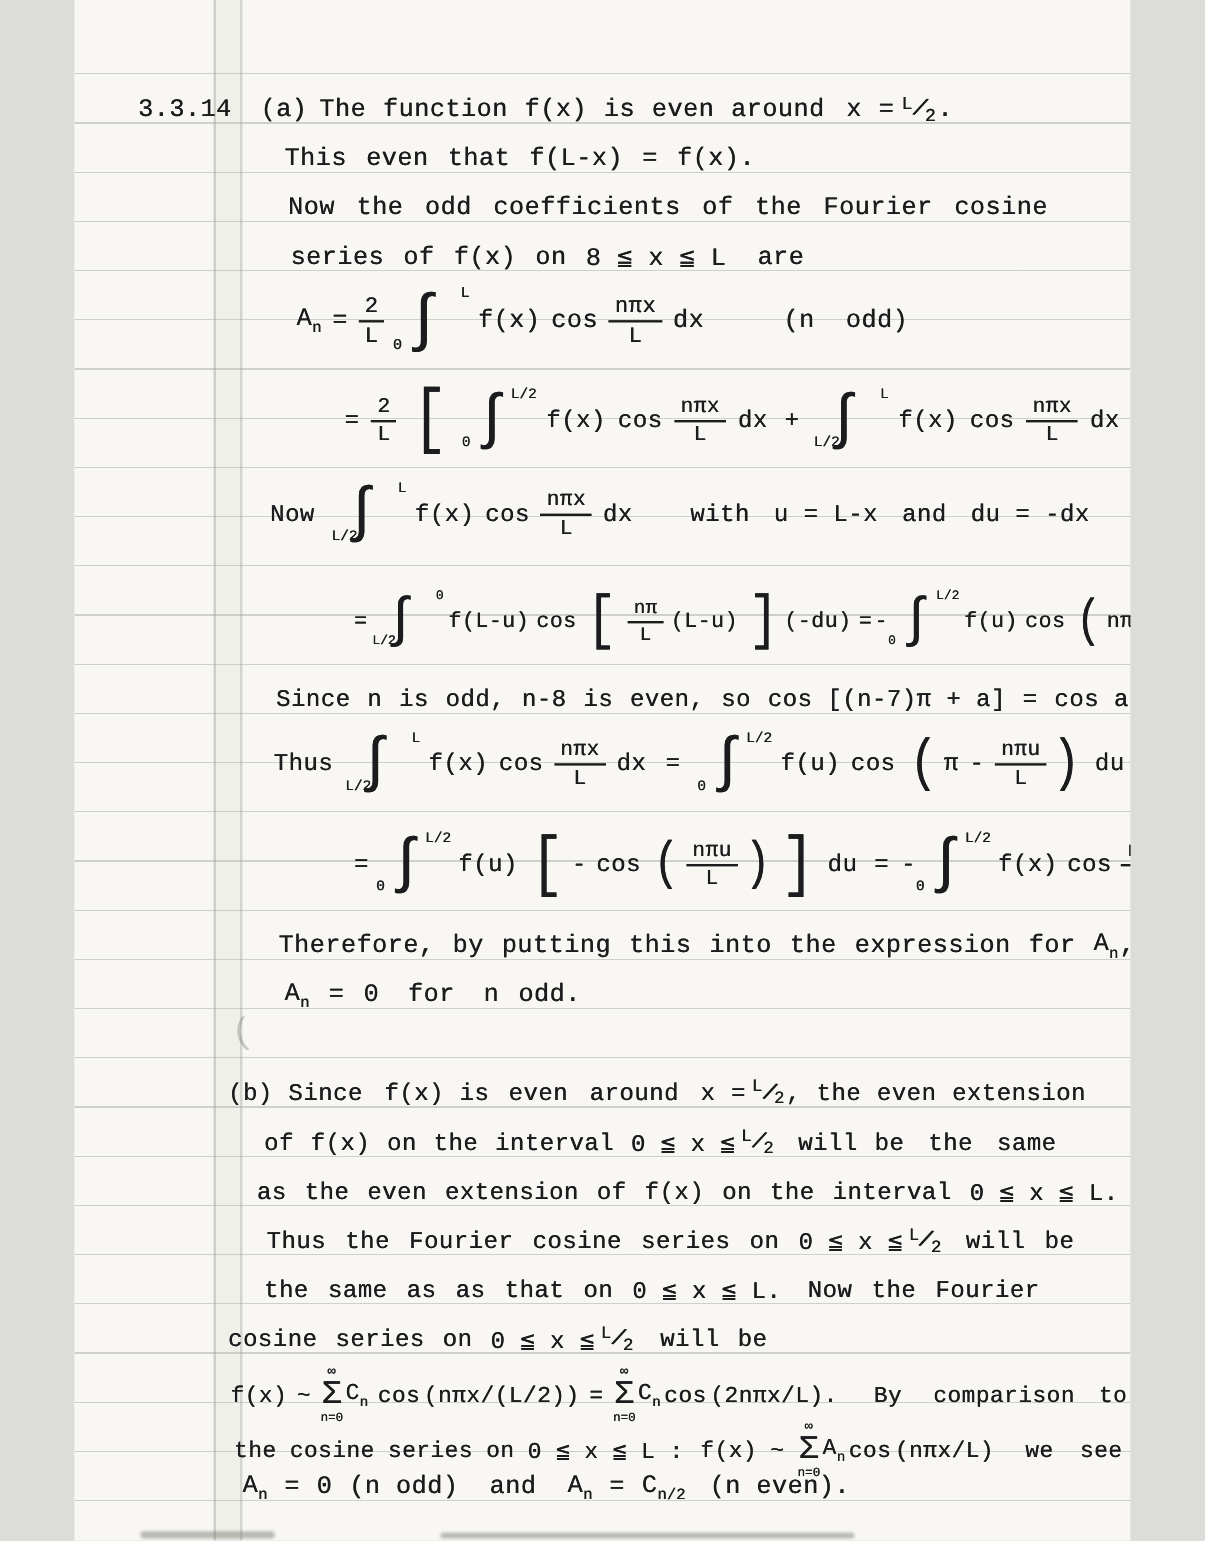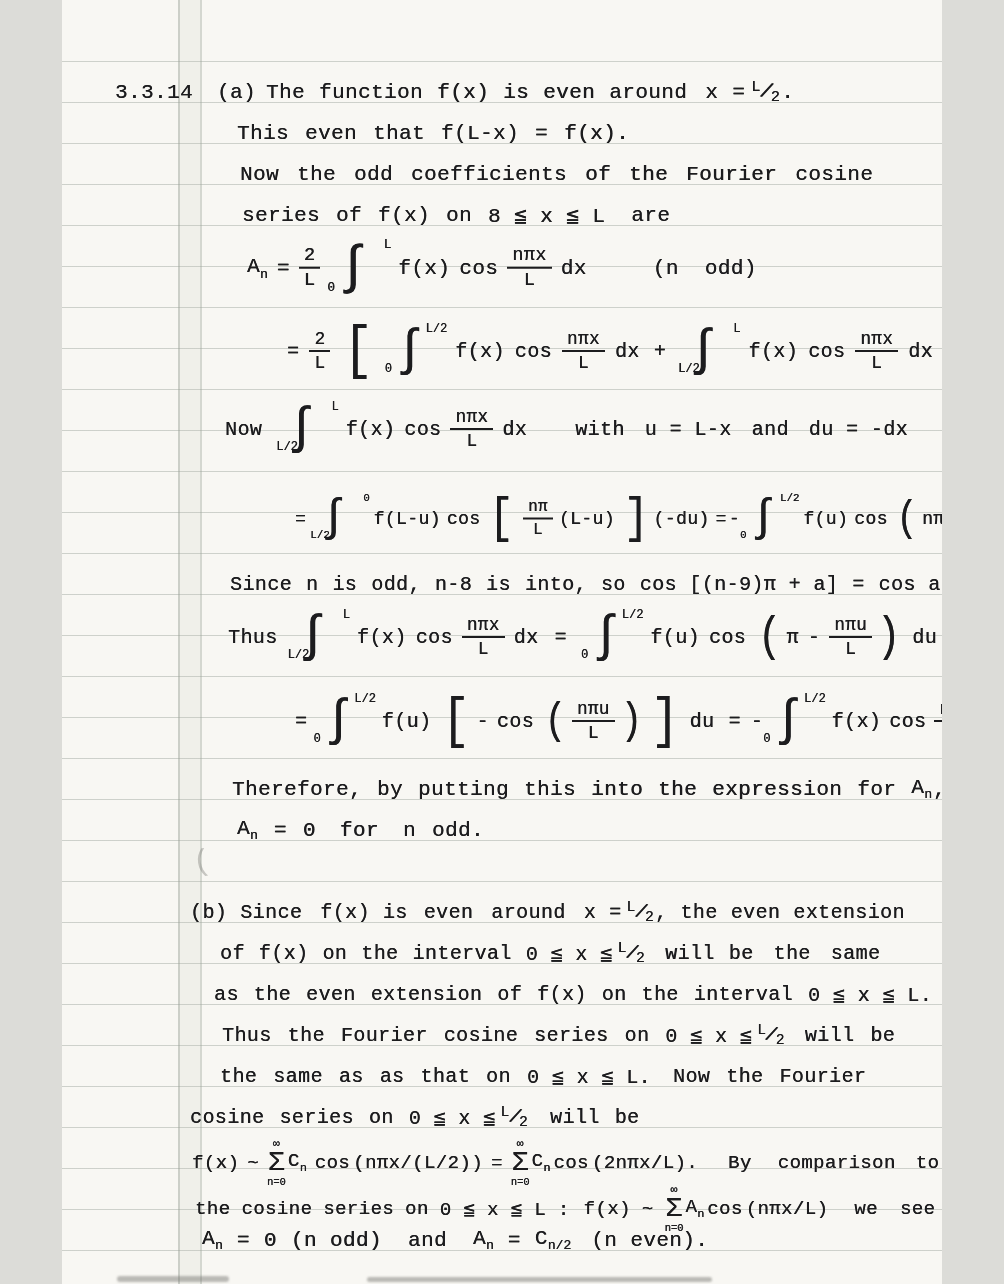--- a/index.html
+++ b/index.html
@@ -75,21 +75,21 @@
           <span class="lfs">/</span>
           <span class="lfd">2</span>
         </span><span class="w" style="margin-left: 1px;">.</span></div>
       <div class="line" style="left: 175px; top: 133px; font-size: 21px; --g: 16px;"><span class="w">This</span><span class="w">even</span><span class="w">that</span><span class="w">f(L-x)</span><span class="w">=</span><span class="w">f(x).</span></div>
       <div class="line" style="left: 178px; top: 174px; font-size: 21px; --g: 18px;"><span class="w">Now</span><span class="w">the</span><span class="w">odd</span><span class="w">coefficients</span><span class="w">of</span><span class="w">the</span><span class="w">Fourier</span><span class="w">cosine</span></div>
       <div class="line" style="left: 180px; top: 215px; font-size: 21px; --g: 16px;"><span class="w">series</span><span class="w">of</span><span class="w">f(x)</span><span class="w">on</span><span class="w">8 ≦ x ≦ L</span><span class="w" style="margin-left: 26px;">are</span></div>
       <div class="line" style="left: 185px; top: 268px; font-size: 21px; --g: 9px;"><span class="w sbw"><span>A</span><sub>n</sub></span><span class="w">=</span><span class="frac"><span class="num">2</span><span class="den">L</span></span><span class="int"><span class="ig">∫</span><span class="ihi">L</span><span class="ilo">0</span></span><span class="w">f(x)</span><span class="w">cos</span><span class="frac"><span class="num">nπx</span><span class="den">L</span></span><span class="w">dx</span><span class="w" style="margin-left: 66px;">(n  odd)</span></div>
       <div class="line" style="left: 225px; top: 351px; font-size: 20px; --g: 10px;"><span class="w">=</span><span class="frac"><span class="num">2</span><span class="den">L</span></span><span class="big" style="font-size: 3em;">[</span><span class="int"><span class="ig">∫</span><span class="ihi">L/2</span><span class="ilo">0</span></span><span class="w">f(x)</span><span class="w">cos</span><span class="frac"><span class="num">nπx</span><span class="den">L</span></span><span class="w">dx</span><span class="w" style="margin-left: 14px;">+</span><span class="int" style="margin-left: 14px;"><span class="ig">∫</span><span class="ihi">L</span><span class="ilo">L/2</span></span><span class="w">f(x)</span><span class="w">cos</span><span class="frac"><span class="num">nπx</span><span class="den">L</span></span><span class="w">dx</span><span class="big" style="font-size: 3em;">]</span></div>
       <div class="line" style="left: 163px; top: 429px; font-size: 20px; --g: 9px;"><span class="w">Now</span><span class="int" style="margin-left: 16px;"><span class="ig">∫</span><span class="ihi">L</span><span class="ilo">L/2</span></span><span class="w">f(x)</span><span class="w">cos</span><span class="frac"><span class="num">nπx</span><span class="den">L</span></span><span class="w">dx</span><span class="w" style="margin-left: 48px;">with</span><span class="w" style="margin-left: 20px;">u = L-x</span><span class="w" style="margin-left: 20px;">and</span><span class="w" style="margin-left: 20px;">du = -dx</span></div>
       <div class="line" style="left: 233px; top: 518px; font-size: 18px; --g: 6px;"><span class="w">=</span><span class="int"><span class="ig">∫</span><span class="ihi">0</span><span class="ilo">L/2</span></span><span class="w">f(L-u)</span><span class="w">cos</span><span class="big" style="font-size: 2.8em;">[</span><span class="frac"><span class="num">nπ</span><span class="den">L</span></span><span class="w">(L-u)</span><span class="big" style="font-size: 2.8em;">]</span><span class="w" style="margin-left: 2px;">(-du)</span><span class="w">=</span><span class="w" style="margin-left: 2px;">-</span><span class="int" style="margin-left: 2px;"><span class="ig">∫</span><span class="ihi">L/2</span><span class="ilo">0</span></span><span class="w">f(u)</span><span class="w">cos</span><span class="big" style="font-size: 2.4em;">(</span><span class="w" style="margin-left: 2px;">nπ</span><span class="w">-</span><span class="frac"><span class="num">nπu</span><span class="den">L</span></span><span class="big" style="font-size: 2.4em; margin-left: 2px;">)</span><span class="w" style="margin-left: 4px;">(-du)</span></div>
-      <div class="line" style="left: 168px; top: 584px; font-size: 20px; --g: 14px;"><span class="w">Since</span><span class="w">n</span><span class="w">is</span><span class="w">odd,</span><span class="w">n-8</span><span class="w">is</span><span class="w">into,</span><span class="w">so</span><span class="w">cos [(n-9)π + a]</span><span class="w">=</span><span class="w">cos a</span></div>
+      <div class="line" style="left: 168px; top: 584px; font-size: 20px; --g: 14px;"><span class="w">Since</span><span class="w">n</span><span class="w">is</span><span class="w">odd,</span><span class="w">n-8</span><span class="w">is</span><span class="w">even,</span><span class="w">so</span><span class="w">cos [(n-7)π + a]</span><span class="w">=</span><span class="w">cos a</span></div>
       <div class="line" style="left: 166px; top: 637px; font-size: 20px; --g: 9px;"><span class="w">Thus</span><span class="int" style="margin-left: 12px;"><span class="ig">∫</span><span class="ihi">L</span><span class="ilo">L/2</span></span><span class="w">f(x)</span><span class="w">cos</span><span class="frac"><span class="num">nπx</span><span class="den">L</span></span><span class="w">dx</span><span class="w" style="margin-left: 16px;">=</span><span class="int" style="margin-left: 16px;"><span class="ig">∫</span><span class="ihi">L/2</span><span class="ilo">0</span></span><span class="w">f(u)</span><span class="w">cos</span><span class="big" style="font-size: 2.4em;">(</span><span class="w" style="margin-left: 2px;">π</span><span class="w">-</span><span class="frac"><span class="num">nπu</span><span class="den">L</span></span><span class="big" style="font-size: 2.4em; margin-left: 2px;">)</span><span class="w">du</span></div>
       <div class="line" style="left: 233px; top: 721px; font-size: 20px; --g: 8px;"><span class="w">=</span><span class="int"><span class="ig">∫</span><span class="ihi">L/2</span><span class="ilo">0</span></span><span class="w">f(u)</span><span class="big" style="font-size: 2.8em;">[</span><span class="w" style="margin-left: 3px;">-</span><span class="w">cos</span><span class="big" style="font-size: 2.2em;">(</span><span class="frac" style="margin-left: 3px;"><span class="num">nπu</span><span class="den">L</span></span><span class="big" style="font-size: 2.2em; margin-left: 3px;">)</span><span class="big" style="font-size: 2.8em; margin-left: 3px;">]</span><span class="w">du</span><span class="w" style="margin-left: 14px;">=</span><span class="w" style="margin-left: 10px;">-</span><span class="int" style="margin-left: 2px;"><span class="ig">∫</span><span class="ihi">L/2</span><span class="ilo">0</span></span><span class="w">f(x)</span><span class="w">cos</span><span class="frac"><span class="num">nπx</span><span class="den">L</span></span><span class="w">dx</span></div>
       <div class="line" style="left: 170px; top: 789px; font-size: 21px; --g: 15px;"><span class="w">Therefore,</span><span class="w">by</span><span class="w">putting</span><span class="w">this</span><span class="w">into</span><span class="w">the</span><span class="w">expression</span><span class="w">for</span><span class="w sbw"><span>A</span><sub>n</sub></span><span class="w" style="margin-left: 1px;">,</span></div>
       <div class="line" style="left: 175px; top: 830px; font-size: 21px; --g: 16px;"><span class="w sbw"><span>A</span><sub>n</sub></span><span class="w">=</span><span class="w">0</span><span class="w" style="margin-left: 24px;">for</span><span class="w" style="margin-left: 24px;">n</span><span class="w">odd.</span></div>
       <div class="line" style="left: 128px; top: 912px; font-size: 20px; --g: 13px;"><span class="w">(b)</span><span class="w">Since</span><span class="w" style="margin-left: 18px;">f(x)</span><span class="w">is</span><span class="w" style="margin-left: 16px;">even</span><span class="w" style="margin-left: 18px;">around</span><span class="w" style="margin-left: 18px;">x</span><span class="w">=</span><span class="lf" style="margin-left: 5px;">
           <span class="lfn">L</span>
           <span class="lfs">/</span>
           <span class="lfd">2</span>
         </span><span class="w" style="margin-left: 1px;">,</span><span class="w">the</span><span class="w">even</span><span class="w">extension</span></div>
       <div class="line" style="left: 158px; top: 953px; font-size: 20px; --g: 14px;"><span class="w">of</span><span class="w">f(x)</span><span class="w">on</span><span class="w">the</span><span class="w">interval</span><span class="w">0 ≦ x ≦</span><span class="lf" style="margin-left: 5px;">

